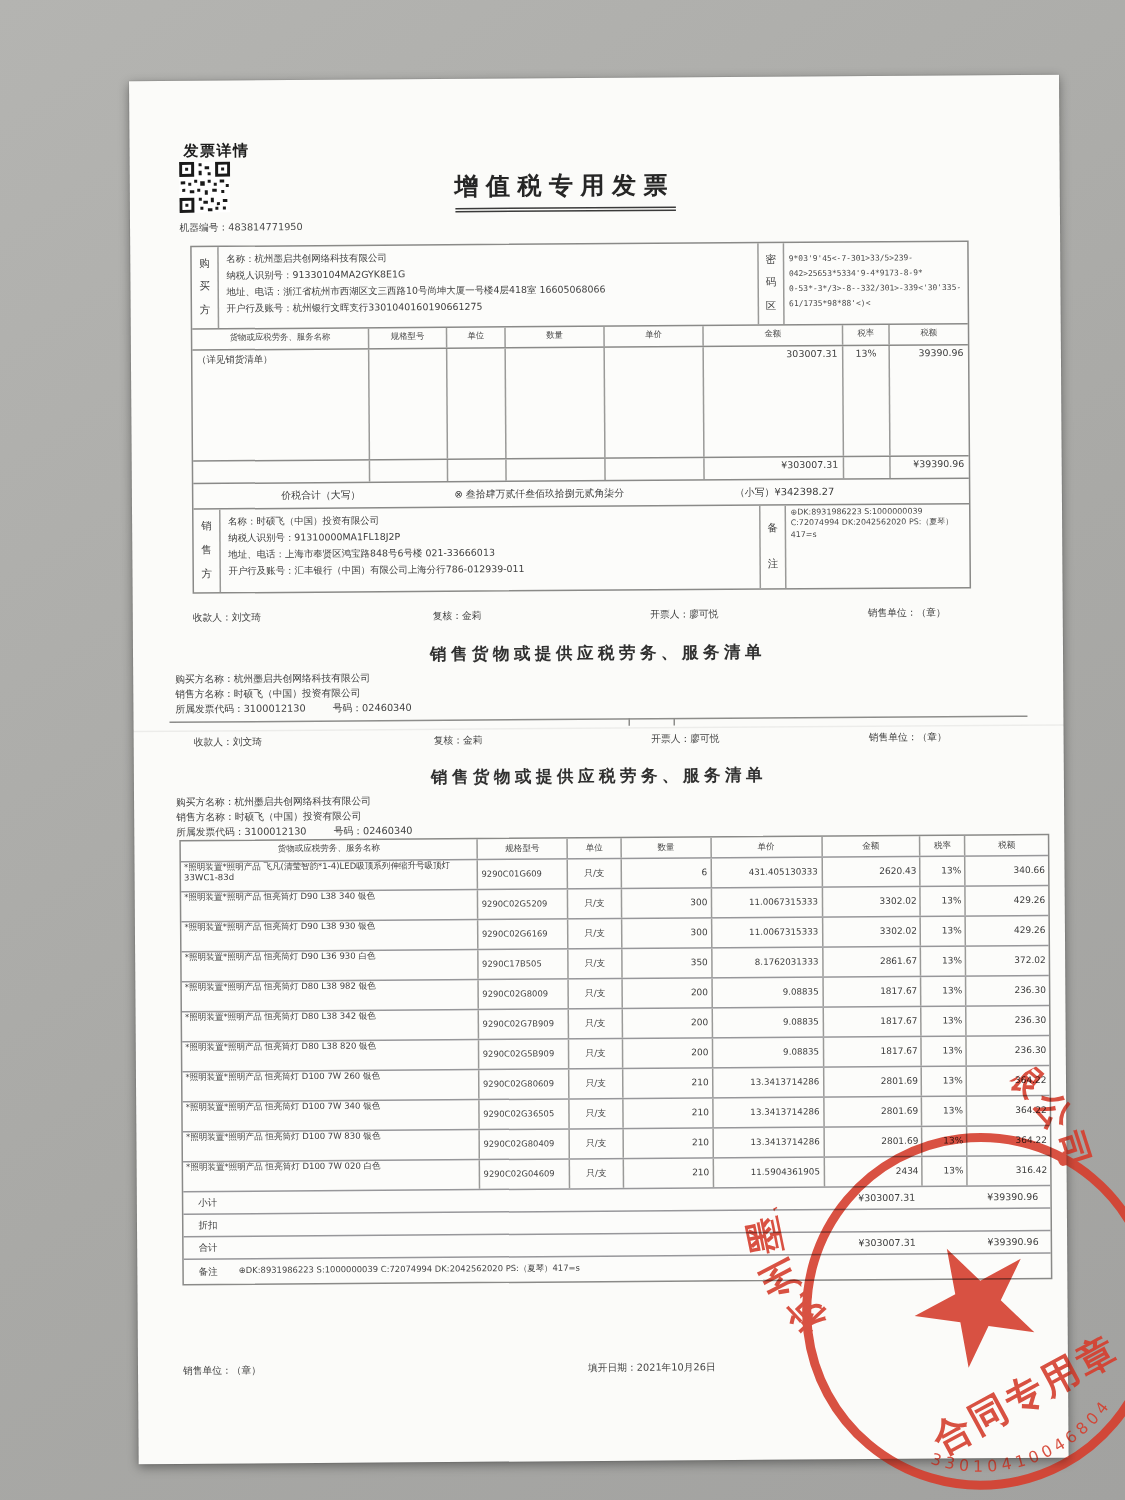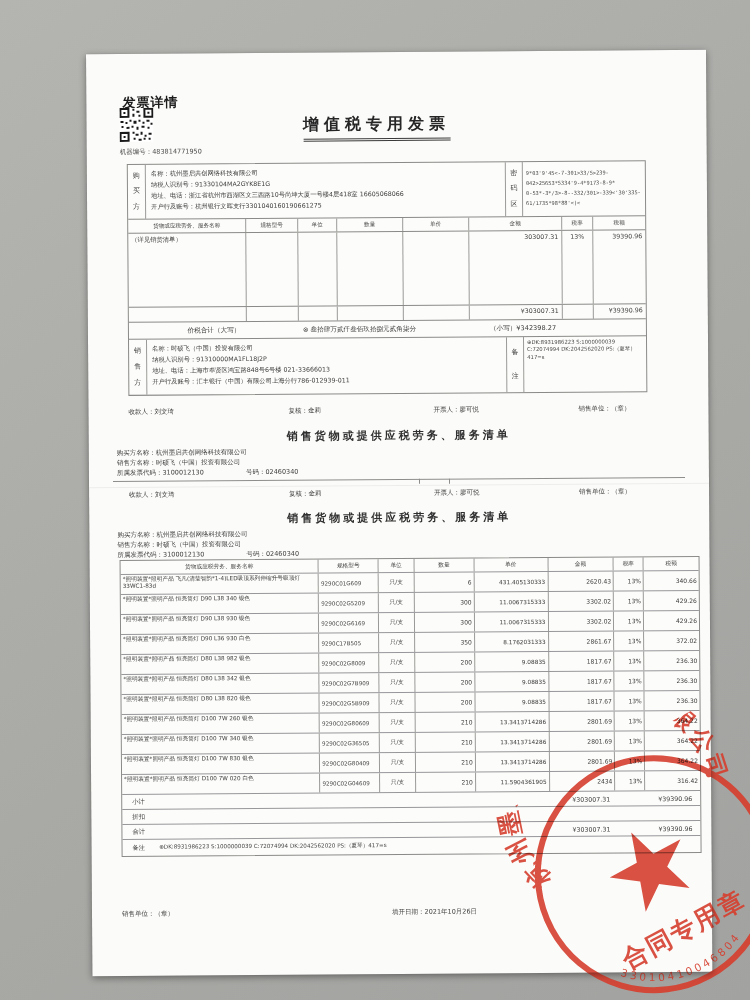--- a/index.html
+++ b/index.html
@@ -2,21 +2,21 @@
 <html><head>
 <meta charset="utf-8">
 <style>
   html,body{margin:0;padding:0;}
   body{width:750px;height:1000px;overflow:hidden;font-family:"DejaVu Sans",sans-serif;}
   .page{position:relative;width:750px;height:1000px;background:linear-gradient(145deg,#b4b4b1 0%,#a9a9a6 55%,#a2a2a0 100%);overflow:hidden;}
   .paper{position:absolute;left:86px;top:52px;width:620px;height:922px;background:#fbfbf9;
          transform:rotate(-0.4deg);transform-origin:50% 0;
          box-shadow:0 2px 7px rgba(0,0,0,.4),0 0 1px rgba(0,0,0,.3);}
   .abs{position:absolute;}
-  .fp-label{left:36px;top:40px;font-size:13px;font-weight:bold;color:#1c1c1c;letter-spacing:1px;}
+  .fp-label{left:36px;top:40px;font-size:10px;font-weight:bold;color:#1c1c1c;letter-spacing:1px;}
   .qr{left:33px;top:54px;}
   .machine{left:33px;top:94px;font-size:6.5px;color:#4b4b4b;}
   .title-wrap{left:150px;top:62px;width:280px;text-align:center;}
   .title{display:inline-block;font-size:16px;font-weight:bold;letter-spacing:5px;color:#262626;
          border-bottom:3px double #3a3a3a;padding-bottom:3px;}
   .meta{left:398px;top:52px;font-size:7px;line-height:1.6;color:#474747;}
   
   .inv-table{left:40px;top:110px;width:519px;border:1px solid #8a8a88;box-sizing:border-box;background:#fcfcfa;}
   .irow{display:flex;border-top:1px solid #8a8a88;box-sizing:border-box;position:relative;}
   .irow:first-child{border-top:none;}
@@ -44,21 +44,21 @@
   .sum-small{width:150px;text-align:left;padding-right:6px;}
   .seller-row{height:56px;}
   .remark{width:123px;padding:2px 3px;font-size:5.3px;color:#4a4a4a;line-height:1.4;}
   
   .signline{left:40px;width:530px;font-size:6.5px;color:#424242;display:flex;}
   .signline span{display:inline-block;}
   .s1{width:160px;} .s2{width:145px;} .s3{width:145px;} .s4{width:80px;}
   
   .list-title{left:0;width:620px;text-align:center;font-size:11px;font-weight:bold;letter-spacing:3px;color:#303030;}
   .list-head{left:28px;font-size:6.5px;color:#404040;line-height:1.55;}
-  .codebits span{margin-right:40px;}
+  .codebits span{margin-right:16px;}
   .frag-line{left:24px;width:572px;height:1px;background:#8d8d8b;}
   .frag-tick{width:1px;height:5px;background:#8d8d8b;}
   .seam{left:0;width:620px;height:1px;background:rgba(0,0,0,.06);}
   
   .dtable{left:30px;width:580px;border:1px solid #8a8a88;box-sizing:border-box;background:#fcfcfa;}
   .drow{display:flex;border-top:1px solid #97979a;box-sizing:border-box;min-height:20px;align-items:stretch;}
   .dhead{border-top:none;min-height:13px;}
   .dc{border-left:1px solid #9a9a98;box-sizing:border-box;overflow:hidden;padding:1px 2px;}
   .dc:first-child{border-left:none;}
   .d1{width:198px;font-size:5.7px;line-height:1.3;color:#3d3d3d;}

